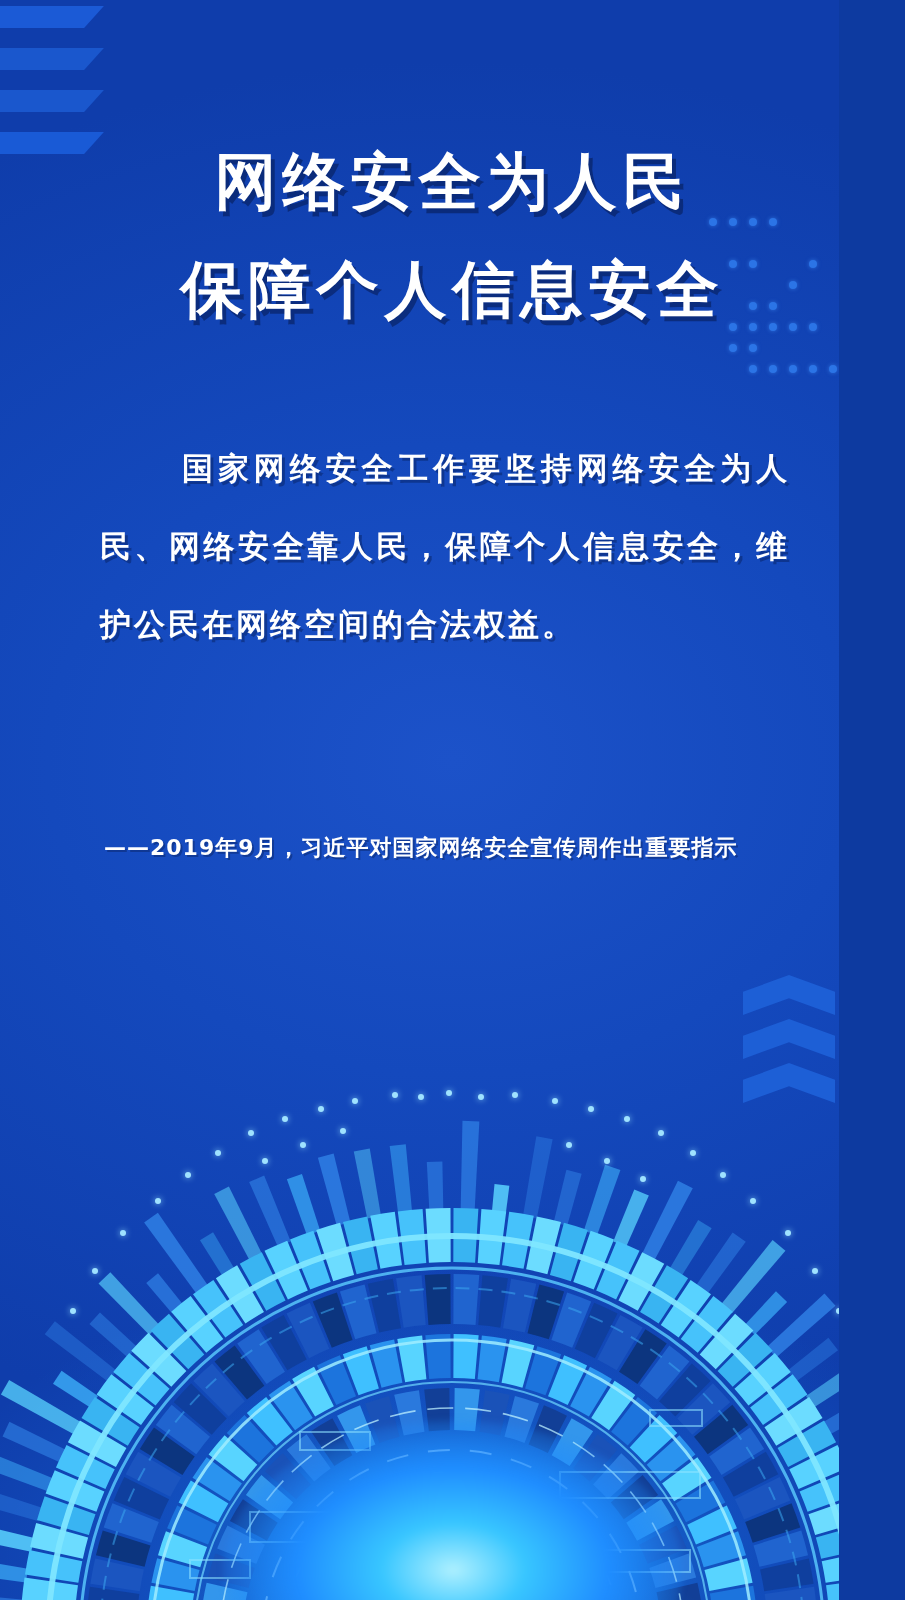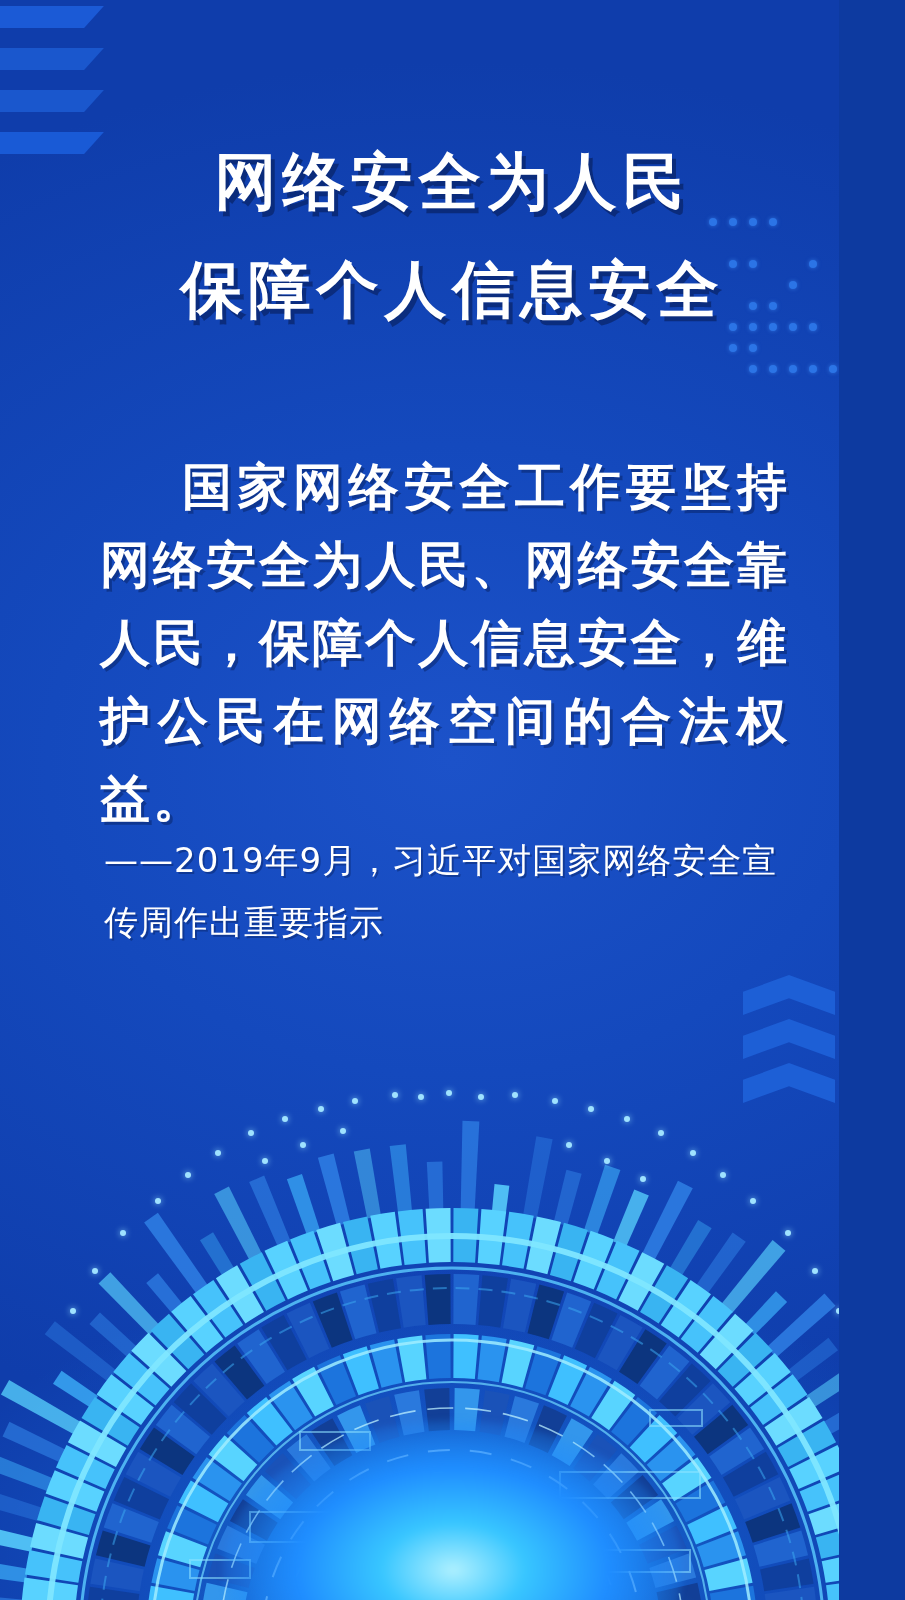--- a/index.html
+++ b/index.html
@@ -48,29 +48,29 @@
     position:absolute;left:0;top:128px;width:905px;text-align:center;
     color:#ffffff;font-weight:bold;font-size:62px;line-height:108px;
     letter-spacing:6px;
     text-shadow:4px 5px 0 rgba(5,26,80,.55);
     font-family:"DejaVu Sans","Liberation Sans",sans-serif;
   }
   .title .ln{display:block;}
 
   .body-copy{
     position:absolute;left:100px;top:398px;width:690px;
-    color:#ffffff;font-weight:bold;font-size:50px;line-height:78px;
+    color:#ffffff;font-weight:bold;font-size:31px;line-height:78px;
     letter-spacing:3px;text-align:justify;text-indent:82px;
     text-shadow:3px 3px 0 rgba(5,26,80,.42);
     font-family:"DejaVu Sans","Liberation Sans",sans-serif;
   }
 
   .attribution{
     position:absolute;left:104px;top:795px;width:700px;
-    color:#ffffff;font-weight:normal;font-size:34px;line-height:62px;
+    color:#ffffff;font-weight:bold;font-size:22px;line-height:62px;
     letter-spacing:1px;
     text-shadow:2px 2px 0 rgba(5,26,80,.38);
     font-family:"DejaVu Sans","Liberation Sans",sans-serif;
   }
 
   
   .hud{position:absolute;left:0;bottom:0;width:905px;height:520px;overflow:hidden;}
   .hud svg{position:absolute;left:0;bottom:0;}
   .glow-core{
     position:absolute;left:50%;bottom:-120px;transform:translateX(-50%);

